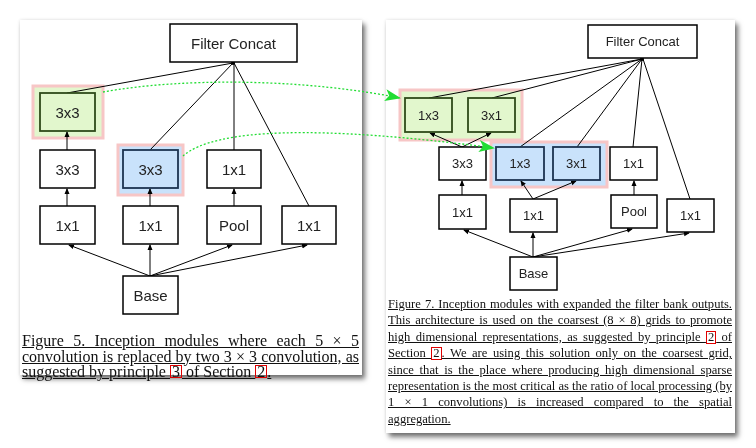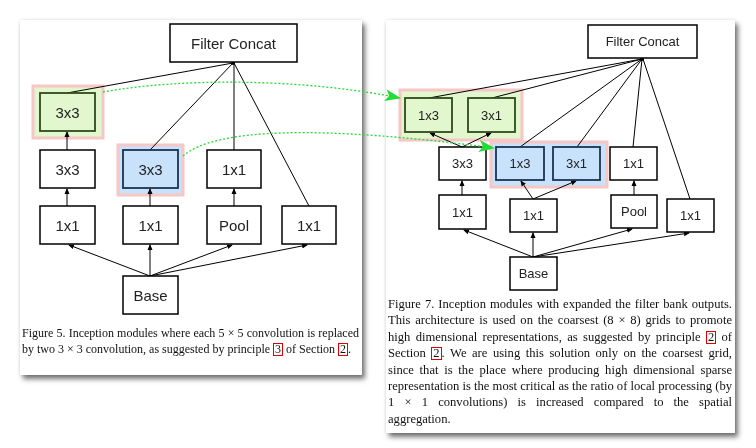--- a/index.html
+++ b/index.html
@@ -2,22 +2,22 @@
 <html><head>
   <meta charset="utf-8">
   <style>
     html, body { margin: 0; padding: 0; background: #ffffff; }
     body { width: 756px; height: 448px; position: relative; overflow: hidden; font-family: "Liberation Sans", sans-serif; }
     .panel { position: absolute; background: #ffffff; box-shadow: 3px 4px 5px rgba(0,0,0,0.55), 0 0 3px rgba(0,0,0,0.12); }
     #panel1 { left: 20px; top: 20px; width: 342px; height: 355px; }
     #panel2 { left: 386px; top: 20px; width: 349px; height: 413px; }
     svg.diagram { position: absolute; left: 0; top: 0; }
     .node-text { font-family: "Liberation Sans", sans-serif; fill: #222; text-anchor: middle; dominant-baseline: central; }
-    .caption { position: absolute; font-family: "Liberation Serif", serif; color: #111; text-align: justify; }
-    #caption1 { left: 22px; top: 326px; width: 337px; font-size: 12px; line-height: 15.6px; }
+    .caption { position: absolute; font-family: "Liberation Serif", serif; color: #111; text-align: justify; text-decoration: underline; }
+    #caption1 { left: 22px; top: 333px; width: 337px; font-size: 16px; line-height: 15.6px; }
     #caption2 { left: 388px; top: 296px; width: 344px; font-size: 12.6px; line-height: 16.4px; }
     .ref { display: inline-block; border: 1.3px solid #e00000; padding: 0 1px; line-height: 11px; }
   </style>
 </head>
 <body>
 
 <div class="panel" id="panel1"></div>
 
 <div class="panel" id="panel2"></div>
 

